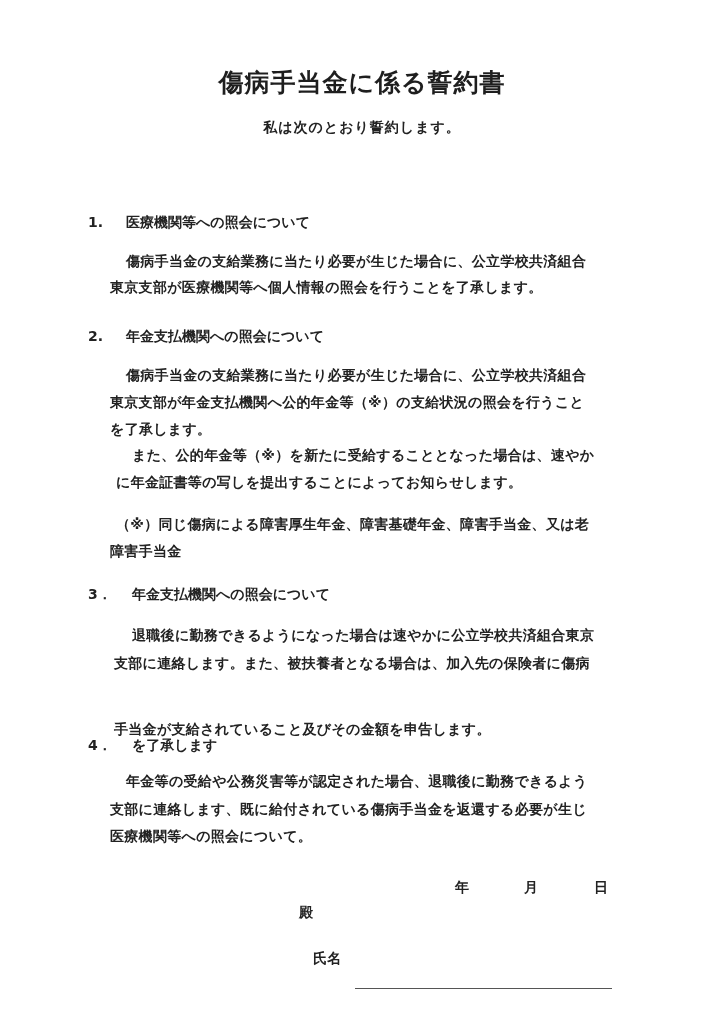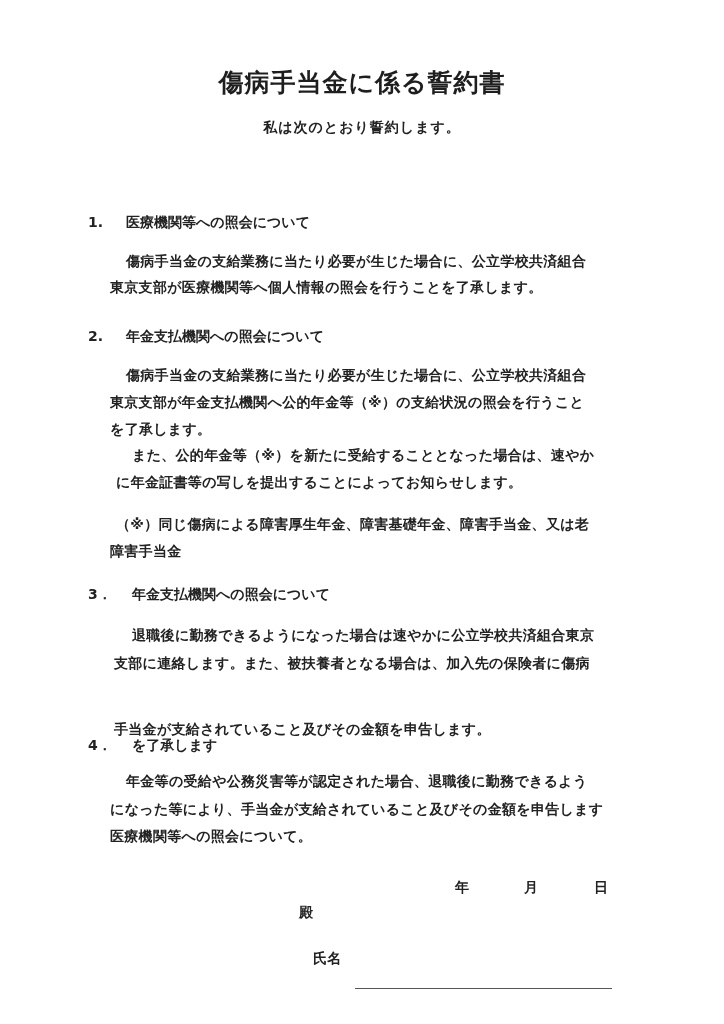--- a/index.html
+++ b/index.html
@@ -47,21 +47,21 @@
     <div class="abs head" style="left:132px; top:586px;">年金支払機関への照会について</div>
     <div class="abs body" style="left:132px; top:627px;">退職後に勤務できるようになった場合は速やかに公立学校共済組合東京</div>
     <div class="abs body" style="left:114px; top:655px;text-align:center;">支部に連絡します。また、被扶養者となる場合は、加入先の保険者に傷病</div>
     <div class="abs body" style="left:114px; top:682px;margin-top:39px;">手当金が支給されていること及びその金額を申告します。</div>
   </div>
 
   <div>
     <div class="abs num" style="left:88px; top:737px;">4．</div>
     <div class="abs head" style="left:132px; top:737px;">を了承します</div>
     <div class="abs body" style="left:126px; top:773px;">年金等の受給や公務災害等が認定された場合、退職後に勤務できるよう</div>
-    <div class="abs body" style="left:110px; top:801px;">になった等により、手当金が支給されていること及びその金額を申告します</div>
+    <div class="abs body" style="left:110px; top:801px;">支部に連絡します、既に給付されている傷病手当金を返還する必要が生じ</div>
     <div class="abs body" style="left:110px; top:828px;">医療機関等への照会について。</div>
   </div>
 
   <div>
     <div class="abs body" style="left:455px; top:879px;">年</div>
     <div class="abs body" style="left:524px; top:879px;">月</div>
     <div class="abs body" style="left:594px; top:879px;">日</div>
     <div class="abs body" style="left:299px; top:904px;">殿</div>
     <div class="abs body" style="left:313px; top:950px;">氏名</div>
     <div class="sig-line"></div>

